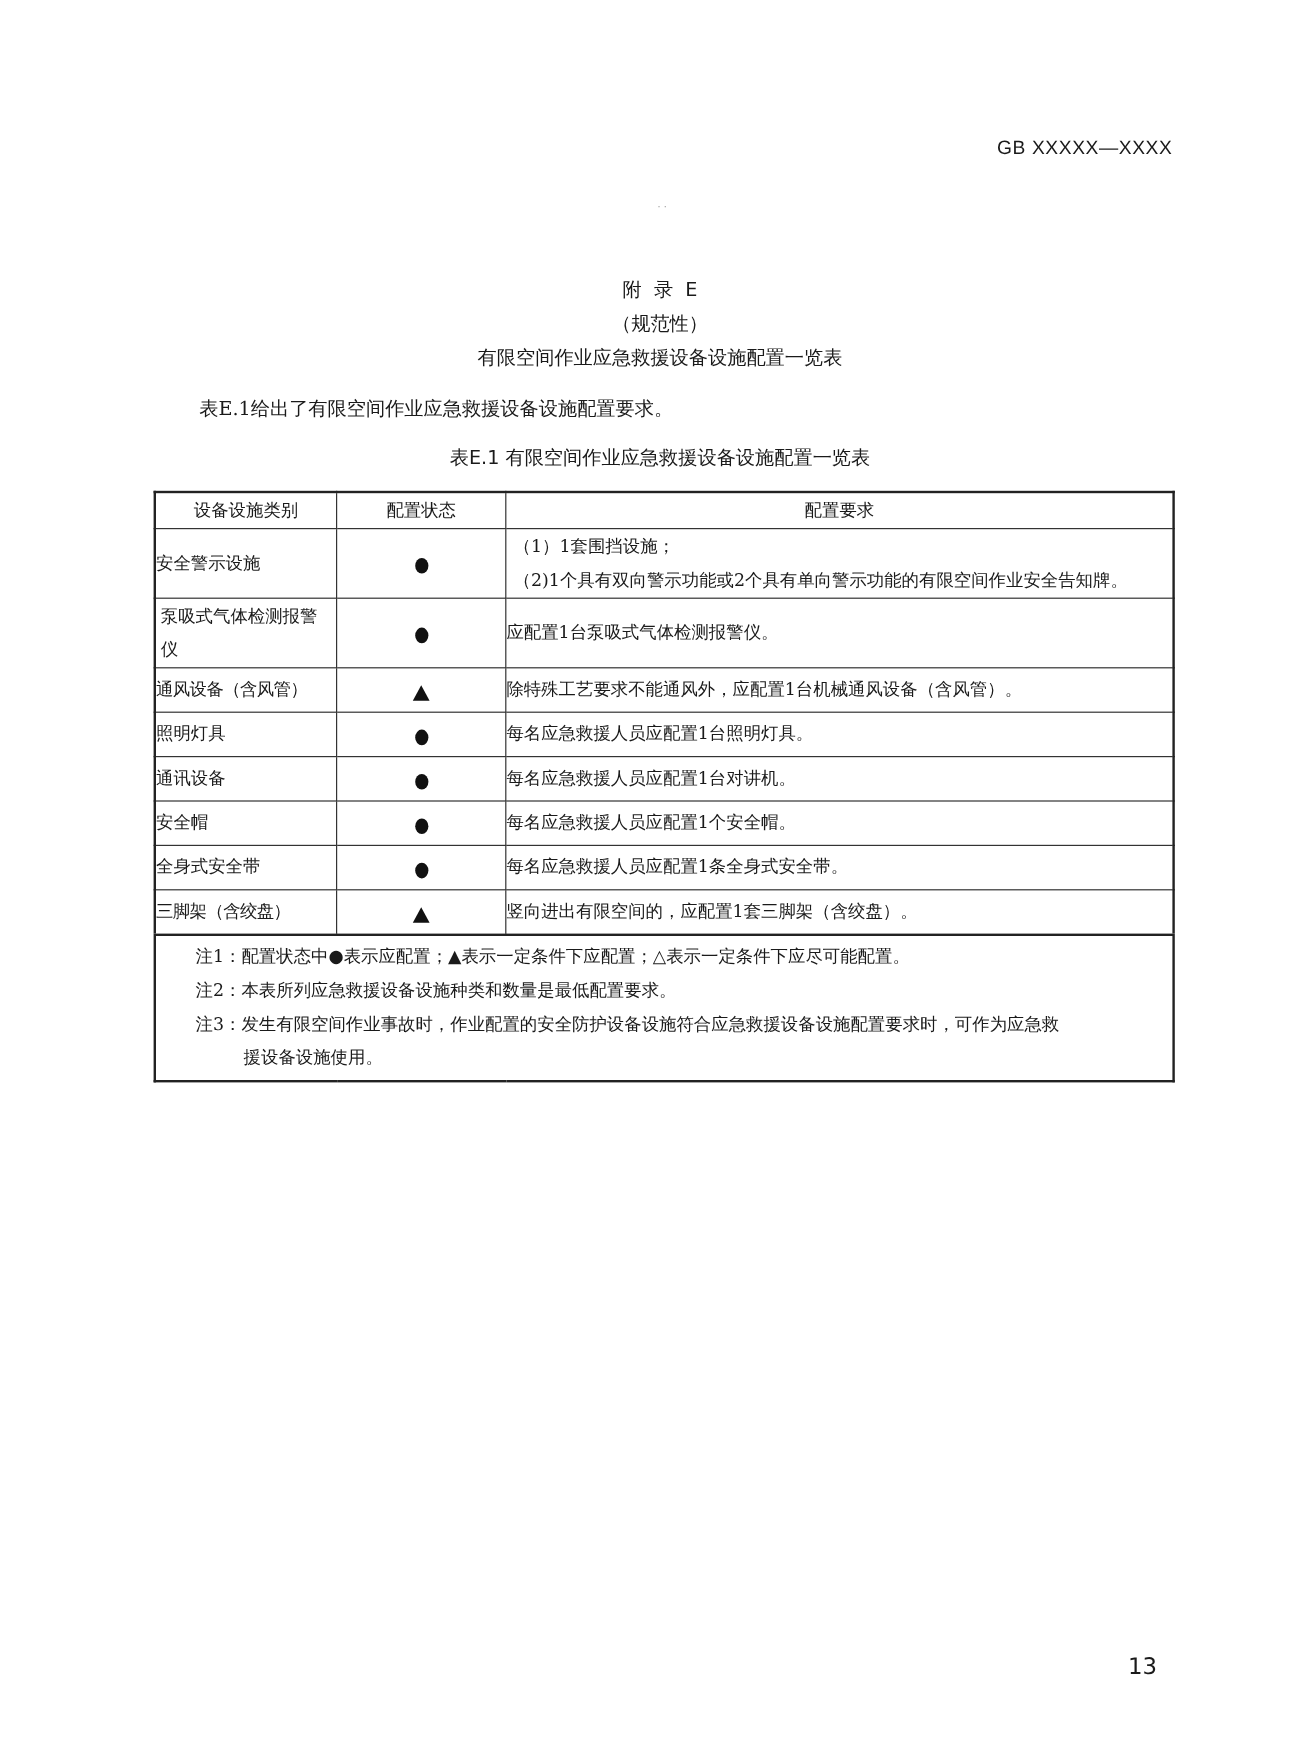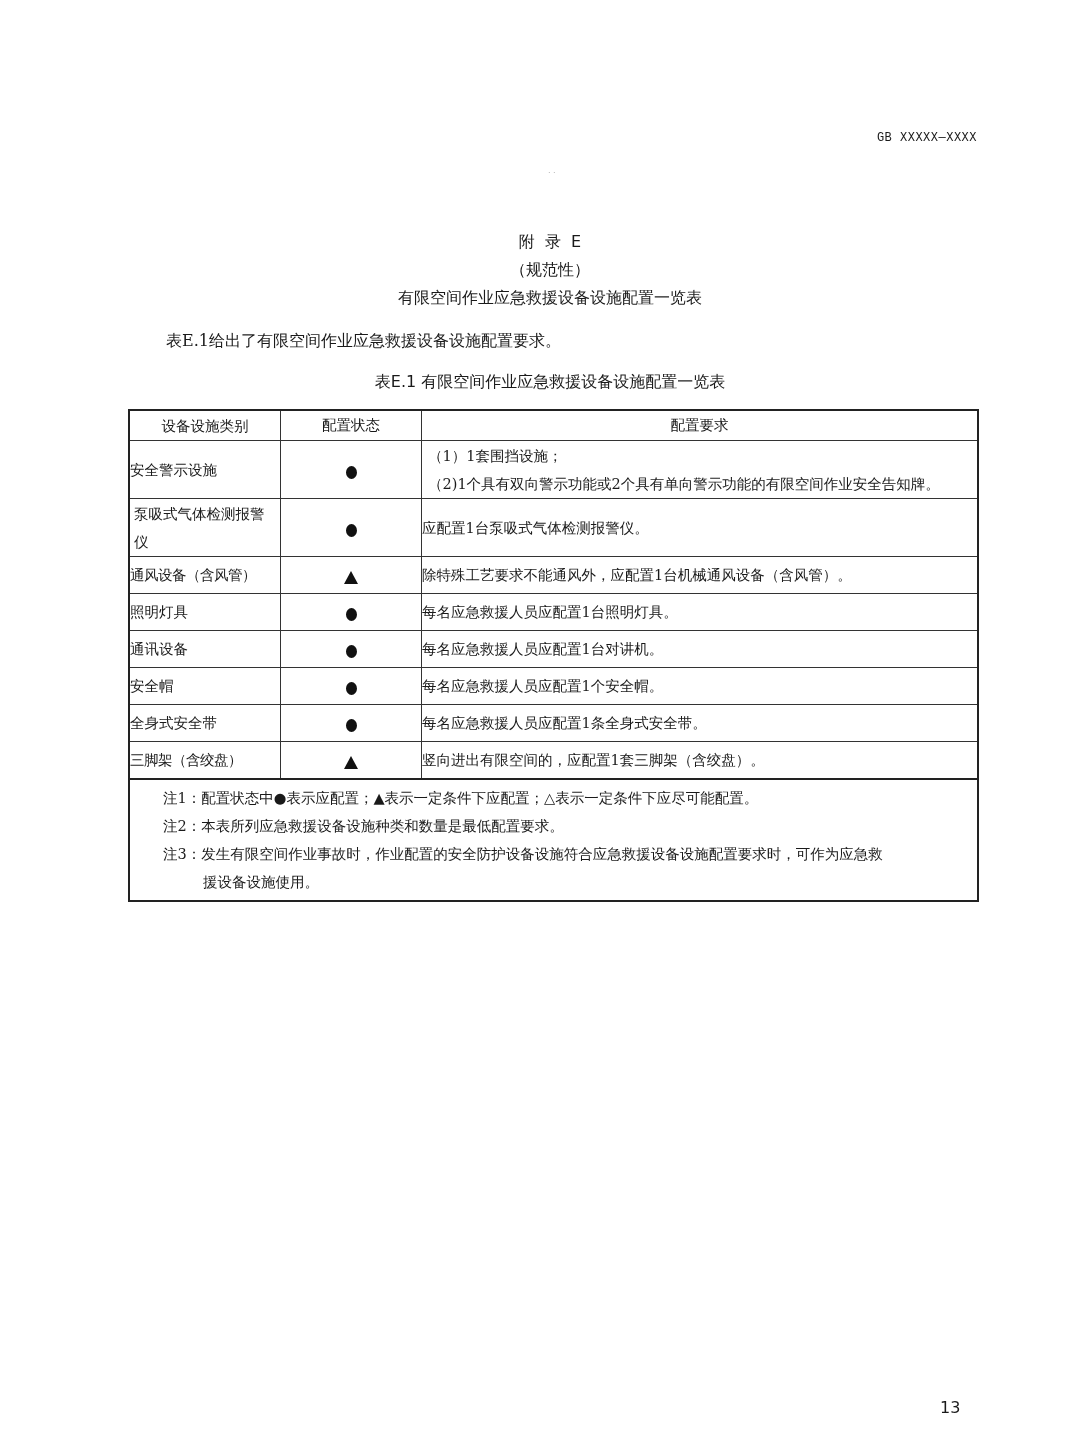--- a/index.html
+++ b/index.html
@@ -2,23 +2,23 @@
 <html><head>
 <meta charset="utf-8">
 <style>
   html, body { margin: 0; padding: 0; }
   body {
     width: 1080px; height: 1451px; background: #ffffff; position: relative;
     font-family: "DejaVu Serif", "Liberation Serif", serif; color: #1a1a1a;
     overflow: hidden;
   }
   .std-code {
-    position: absolute; top: 131px; right: 103px;
-    font-family: Liberation Mono, monospace;
-    font-size: 12px; letter-spacing: 0.5px;
+    position: absolute; top: 115px; right: 103px;
+    font-family: Liberation Sans, sans-serif;
+    font-size: 16px; letter-spacing: 0.5px;
   }
   .dots { position: absolute; top: 168px; left: 548px; font-size: 8px; color: #999; }
   .appendix-title { position: absolute; top: 232px; left: 0; width: 1100px; text-align: center; font-size: 16px; font-family: "DejaVu Sans", sans-serif; }
   .appendix-type { position: absolute; top: 260px; left: 0; width: 1100px; text-align: center; font-size: 16px; font-family: "DejaVu Sans", sans-serif; }
   .appendix-name { position: absolute; top: 288px; left: 0; width: 1100px; text-align: center; font-size: 16px; font-family: "DejaVu Sans", sans-serif; }
   .intro { position: absolute; top: 331px; left: 166px; font-size: 16px; }
   .table-caption { position: absolute; top: 372px; left: 0; width: 1100px; text-align: center; font-size: 16px; font-family: "DejaVu Sans", sans-serif; }
   table.cfg {
     position: absolute; top: 409px; left: 128px; width: 851px;
     border-collapse: collapse; font-size: 14.5px;
@@ -30,21 +30,21 @@
   .c2 { width: 140px; text-align: center; }
   .c3 { text-align: left; line-height: 28px; padding-left: 0; }
   .sym-dot { display: inline-block; width: 11px; height: 13px; background: #111; border-radius: 50%; margin-top: 8px; }
   .sym-tri { display: inline-block; width: 0; height: 0; border-left: 7px solid transparent; border-right: 7px solid transparent; border-bottom: 13px solid #111; margin-top: 8px; }
   .sym-tri-open { font-size: 17px; display: inline-block; margin-top: 6px; }
   tr.r1 td { height: 36px; }
   tr.rt td { height: 57px; }
   .notes-cell { padding: 4px 0 4px 33px !important; line-height: 28px; font-size: 14.5px; }
   .note-line { display: block; }
   .note-cont { display: block; padding-left: 40px; }
-  .page-num { position: absolute; top: 1378px; left: 940px; font-size: 16px; font-family: "DejaVu Sans", sans-serif; margin-top: 20px; }
+  .page-num { position: absolute; top: 1378px; left: 940px; font-size: 19px; font-family: "DejaVu Sans", sans-serif; }
 </style>
 </head>
 <body>
 
 <div class="std-code">GB XXXXX—XXXX</div>
 <div class="dots">· ·</div>
 
 <div class="appendix-title" style="white-space:pre">附  录  E</div>
 <div class="appendix-type">（规范性）</div>
 <div class="appendix-name">有限空间作业应急救援设备设施配置一览表</div>

